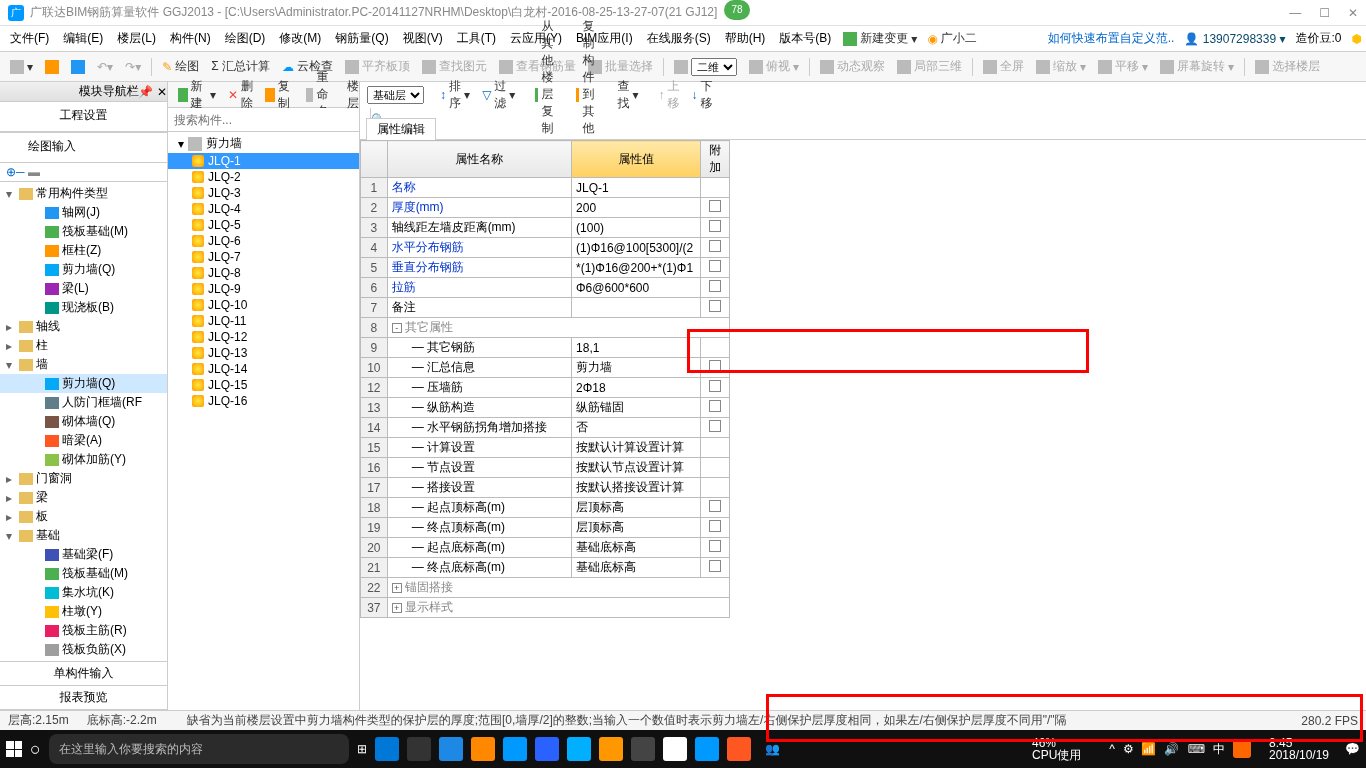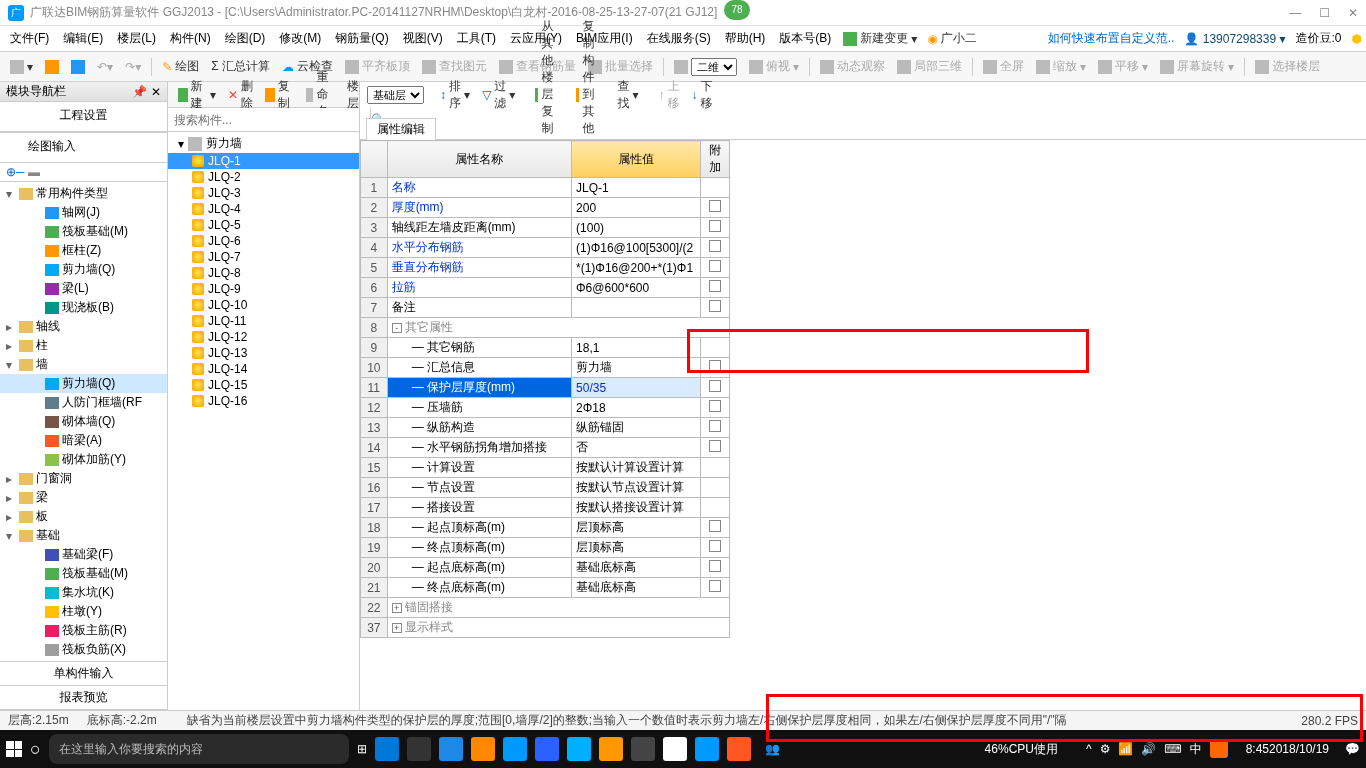--- a/index.html
+++ b/index.html
@@ -18,21 +18,21 @@
 .tb-btn.gray { color: #aaa; }
 .tb-sep { width: 1px; height: 18px; background: #ccc; margin: 0 2px; }
 .tb-ico { width: 14px; height: 14px; display: inline-block; }
 .ico-blue { background: #2196F3; }
 .ico-green { background: #4CAF50; }
 .ico-orange { background: #FF9800; }
 .ico-gray { background: #bbb; }
 select.tb-select { font-size: 11px; padding: 1px; }
 .main-area { display: flex; height: 628px; }
 .nav-panel { width: 168px; border-right: 1px solid #ccc; display: flex; flex-direction: column; background: #fff; }
-.nav-header { height: 20px; background: linear-gradient(#f0f0f0,#e0e0e0); border-bottom: 1px solid #ccc; padding: 2px 6px; display: flex; align-items: center; justify-content: space-between; }
+.nav-header { height: 20px; background: linear-gradient(#f0f0f0,#e0e0e0); border-bottom: 1px solid #ccc; padding: 2px 0; display: flex; align-items: center; justify-content: flex-end; }
 .nav-tabs { text-align: center; padding: 3px 0; border-bottom: 1px solid #ccc; }
 .nav-tab { display: inline-block; padding: 2px 12px; border-bottom: 2px solid transparent; cursor: default; }
 .nav-subtabs { padding: 2px 6px; border-bottom: 1px solid #ccc; }
 .nav-tree { flex: 1; overflow: auto; padding: 2px 0; }
 .tree-node { padding: 1px 0 1px 6px; display: flex; align-items: center; gap: 3px; cursor: default; white-space: nowrap; }
 .tree-node .exp { width: 10px; color: #666; }
 .tree-node .fico { width: 14px; height: 12px; display: inline-block; }
 .tree-node.l2 { padding-left: 32px; }
 .tree-node.sel { background: #cde8ff; }
 .nav-bottom { border-top: 1px solid #ccc; }
@@ -65,21 +65,21 @@
 .red-box1 { position: absolute; border: 3px solid #ff0000; left: 327px; top: 189px; width: 402px; height: 44px; pointer-events: none; }
 .red-box2 { position: absolute; border: 3px solid #ff0000; left: 766px; top: 557px; width: 597px; height: 48px; pointer-events: none; }
 .statusbar { height: 20px; border-top: 1px solid #ccc; display: flex; align-items: center; padding: 0 8px; font-size: 11px; color: #444; background: #f5f5f5; }
 .statusbar .sb-left { display: flex; gap: 18px; }
 .statusbar .sb-mid { flex: 1; margin-left: 30px; overflow: hidden; white-space: nowrap; }
 .statusbar .sb-right { margin-left: 10px; }
 .taskbar { height: 38px; background: #101010; color: #fff; display: flex; align-items: center; padding: 0 6px; gap: 8px; }
 .taskbar .start { width: 16px; height: 16px; display: grid; grid-template: 1fr 1fr / 1fr 1fr; gap: 1px; }
 .taskbar .start span { background: #fff; }
 .taskbar .search { flex: 0 0 300px; height: 30px; background: #2b2b2b; color: #bbb; display: flex; align-items: center; padding: 0 10px; border-radius: 8px; }
-.taskbar .tray { margin-left: auto; display: flex; flex-direction: row; align-items: center; font-size: 10px; line-height: 12px; }
+.taskbar .tray { margin-left: auto; display: flex; flex-direction: column; font-size: 10px; line-height: 12px; }
 .taskbar .tico { width: 24px; height: 24px; border-radius: 3px; display: inline-block; }
 .chk-box { width: 12px; height: 12px; border: 1px solid #888; display: inline-block; }
 .exp-box { width: 10px; height: 10px; border: 1px solid #888; display: inline-block; font-size: 9px; line-height: 8px; text-align: center; color: #555; }
 </style>
 </head>
 <body>
 
 <div class="titlebar">
   <span class="icon">广</span>
   <span>广联达BIM钢筋算量软件 GGJ2013 - [C:\Users\Administrator.PC-20141127NRHM\Desktop\白龙村-2016-08-25-13-27-07(21        GJ12]</span>
@@ -518,26 +518,20 @@
               <td class="name ind1">— 其它钢筋</td>
               <td class="val">18,1</td>
               <td class="chk"></td>
             </tr>
             <tr>
               <td class="rownum">10</td>
               <td class="name ind1">— 汇总信息</td>
               <td class="val">剪力墙</td>
               <td class="chk"><span class="chk-box"></span></td>
             </tr>
-            <tr class="selrow">
-              <td class="rownum">11</td>
-              <td class="name ind1">— 保护层厚度(mm)</td>
-              <td class="val">50/35</td>
-              <td class="chk"><span class="chk-box"></span></td>
-            </tr>
             <tr>
               <td class="rownum">12</td>
               <td class="name ind1">— 压墙筋</td>
               <td class="val">2Φ18</td>
               <td class="chk"><span class="chk-box"></span></td>
             </tr>
             <tr>
               <td class="rownum">13</td>
               <td class="name ind1">— 纵筋构造</td>
               <td class="val">纵筋锚固</td>

